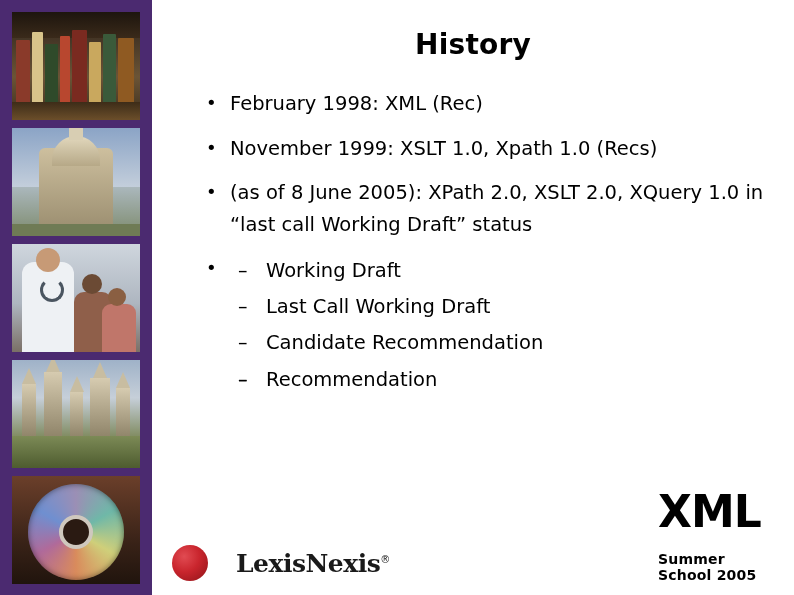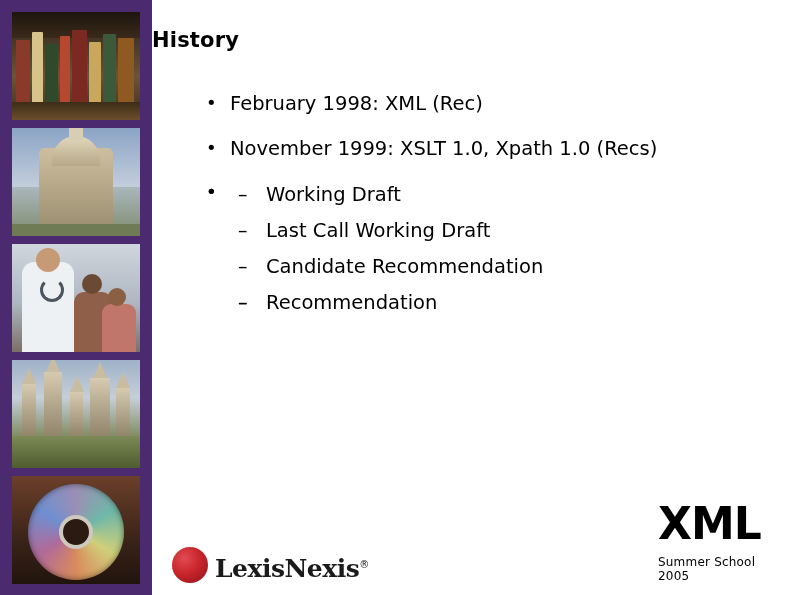--- a/index.html
+++ b/index.html
@@ -145,22 +145,22 @@
     width:26px; height:26px; border-radius:50%;
     background:#2a1a12; border:4px solid #cfc8be;
   }
 
   
   #slide-title {
     position: absolute;
     left: 152px;
     top: 28px;
     width: 642px;
-    text-align: left;
-    font-size: 21px;
+    text-align: center;
+    font-size: 28px;
     font-weight: bold;
     color: #000000;
     letter-spacing: 0.2px;
   }
 
   #bullet-body {
     position: absolute;
     left: 196px;
     top: 88px;
     width: 586px;
@@ -206,22 +206,23 @@
     line-height: 1.85;
     color: #000000;
   }
 
   
   #lexisnexis-logo {
     position: absolute;
     left: 172px;
     bottom: 12px;
     display: flex;
-    align-items: flex-end;
+    align-items: center;
     height: 40px;
+    gap: 21px;
   }
   #ln-ball {
     width: 36px; height: 36px; border-radius: 50%;
     background: radial-gradient(circle at 34% 32%, #e14b52 0%, #c9252d 45%, #8e1318 100%);
     margin-right: 7px;
     flex: 0 0 auto;
   }
   #ln-wordmark {
     font-family: "DejaVu Serif", serif;
     font-size: 25px;
@@ -247,25 +248,25 @@
   #xml-word {
     font-family: "DejaVu Sans", sans-serif;
     font-size: 44px;
     font-weight: bold;
     color: #000000;
     letter-spacing: -1px;
     line-height: 0.92;
   }
   #xml-sub {
     font-family: "DejaVu Sans", sans-serif;
-    font-size: 12px;
-    font-weight: normal;
+    font-size: 14px;
+    font-weight: bold;
     color: #000000;
     letter-spacing: 0.2px;
-    margin-top: 11px;
+    margin-top: 19px;
   }
 </style>
 </head>
 <body>
 
 <div id="slide">
 
   <div id="photo-strip">
 
     <div class="photo" id="photo-books">
@@ -336,20 +337,21 @@
         <span>February 1998: XML (Rec)</span>
       </li>
 
       <li>
         <span class="b1mark">•</span>
         <span>November 1999: XSLT 1.0, Xpath 1.0 (Recs)</span>
       </li>
 
       <li>
         <span class="b1mark">•</span>
+        <span>(as of 8 June 2005): XPath 2.0, XSLT 2.0, XQuery 1.0 in “last call Working Draft” status</span>
       </li>
 
       <li>
         <span class="b1mark">•</span>
         <ul class="lvl2">
           <li>
             <span class="b2mark">–</span>
             <span>Working Draft</span>
           </li>
           <li>

